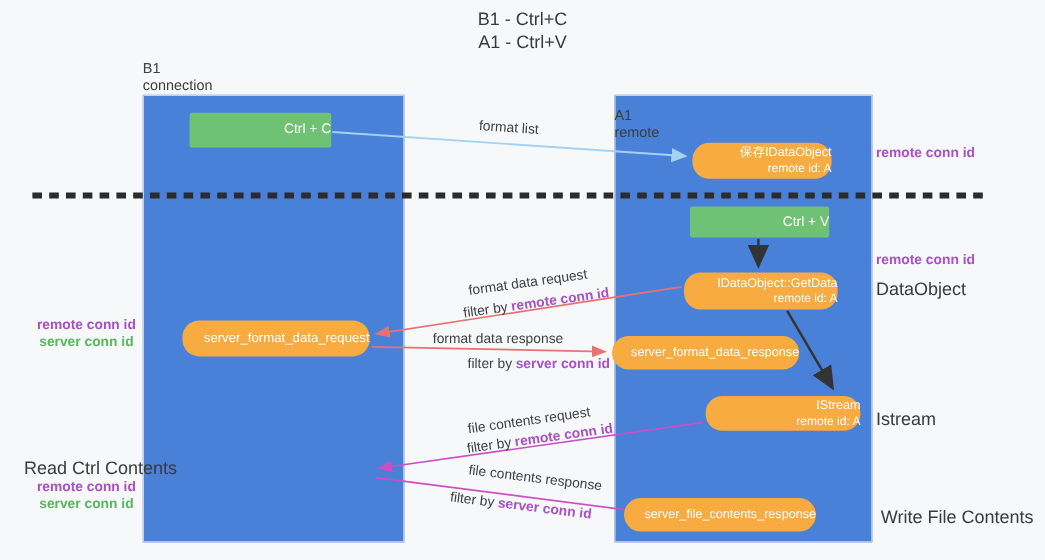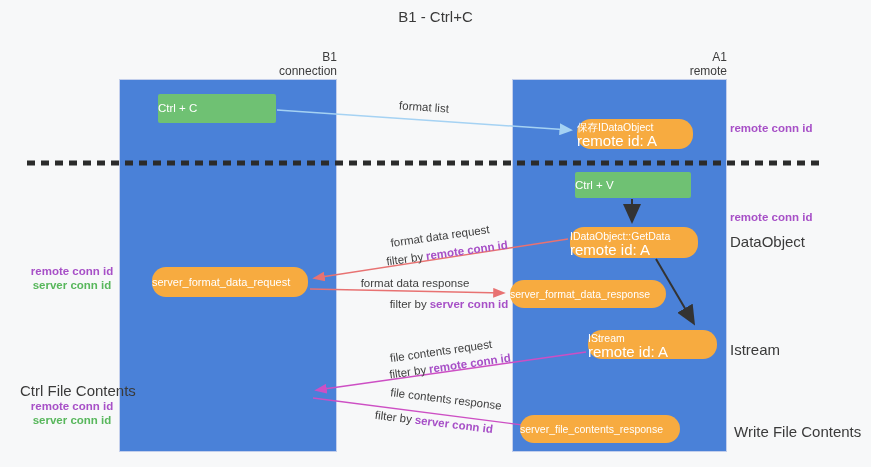--- a/index.html
+++ b/index.html
@@ -22,37 +22,37 @@
   .lane{
     position:absolute;top:79px;height:373px;
     background:#4a81d8;border:1px solid #c3cfec;box-sizing:border-box;
     z-index:1;
   }
   .lane-b1{left:119px;width:218px;}
   .lane-a1{left:512px;width:215px;}
 
   .lane-header{
     position:absolute;top:50px;height:28px;
-    text-align:right;font-size:12px;line-height:14px;color:#3c3c3c;
+    text-align:left;font-size:12px;line-height:14px;color:#3c3c3c;
     z-index:4;
   }
   .lane-header.b1{left:119px;width:218px;}
-  .lane-header.a1{left:512px;width:215px;}
+  .lane-header.a1{left:512px;width:215px;margin-top:39px;}
 
   svg.arrows{position:absolute;left:0;top:0;z-index:2;}
 
   .node{
     position:absolute;z-index:3;
-    display:flex;flex-direction:column;align-items:flex-start;justify-content:center;
+    display:flex;flex-direction:column;align-items:flex-end;justify-content:center;
     color:#ffffff;text-align:center;border-radius:2px;
     font-size:11px;line-height:13px;
   }
   .node.orange{background:#f7ab40;border-radius:14px;}
   .node.green{background:#6fc173;font-size:11.5px;}
-  .node .l2{font-size:15px;}
+  .node .l2{font-size:10px;}
 
   .n-ctrl-c   {left:158px;top:94px; width:118px;height:29px;}
   .n-save     {left:577px;top:119px;width:116px;height:30px;font-size:10.5px;}
   .n-ctrl-v   {left:575px;top:172px;width:116px;height:26px;}
   .n-getdata  {left:570px;top:227px;width:128px;height:31px;font-size:10.5px;}
   .n-fmt-req  {left:152px;top:267px;width:156px;height:30px;}
   .n-fmt-resp {left:510px;top:280px;width:156px;height:28px;font-size:10.5px;}
   .n-istream  {left:588px;top:330px;width:129px;height:29px;font-size:10.5px;}
   .n-file-req {left:150px;top:382px;width:160px;height:30px;}
   .n-file-resp{left:520px;top:415px;width:160px;height:28px;font-size:10.5px;}
@@ -76,20 +76,21 @@
 
   .left-col{left:20px;width:104px;text-align:center;}
 </style>
 </head>
 <body>
 
 <div id="canvas">
 
   <div class="title">
     <div>B1 - Ctrl+C</div>
+    <div>A1 - Ctrl+V</div>
   </div>
 
   <div class="lane-header b1">
     <div>B1</div>
     <div>connection</div>
   </div>
   <div class="lane-header a1">
     <div>A1</div>
     <div>remote</div>
   </div>
@@ -193,17 +194,17 @@
   </div>
 
   <div class="side-label purple" style="left:730px;top:122px;">remote conn id</div>
   <div class="side-label purple" style="left:730px;top:211px;">remote conn id</div>
   <div class="side-label plain" style="left:730px;top:233px;">DataObject</div>
   <div class="side-label plain" style="left:730px;top:341px;">Istream</div>
   <div class="side-label plain" style="left:734px;top:423px;">Write File Contents</div>
 
   <div class="side-label purple left-col" style="top:265px;">remote conn id</div>
   <div class="side-label green left-col" style="top:279px;">server conn id</div>
-  <div class="side-label plain left-col" style="top:382px;">Ctrl File Contents</div>
+  <div class="side-label plain left-col" style="top:382px;">Read Ctrl Contents</div>
   <div class="side-label purple left-col" style="top:400px;">remote conn id</div>
   <div class="side-label green left-col" style="top:414px;">server conn id</div>
 
 </div>
 
 </body></html>

